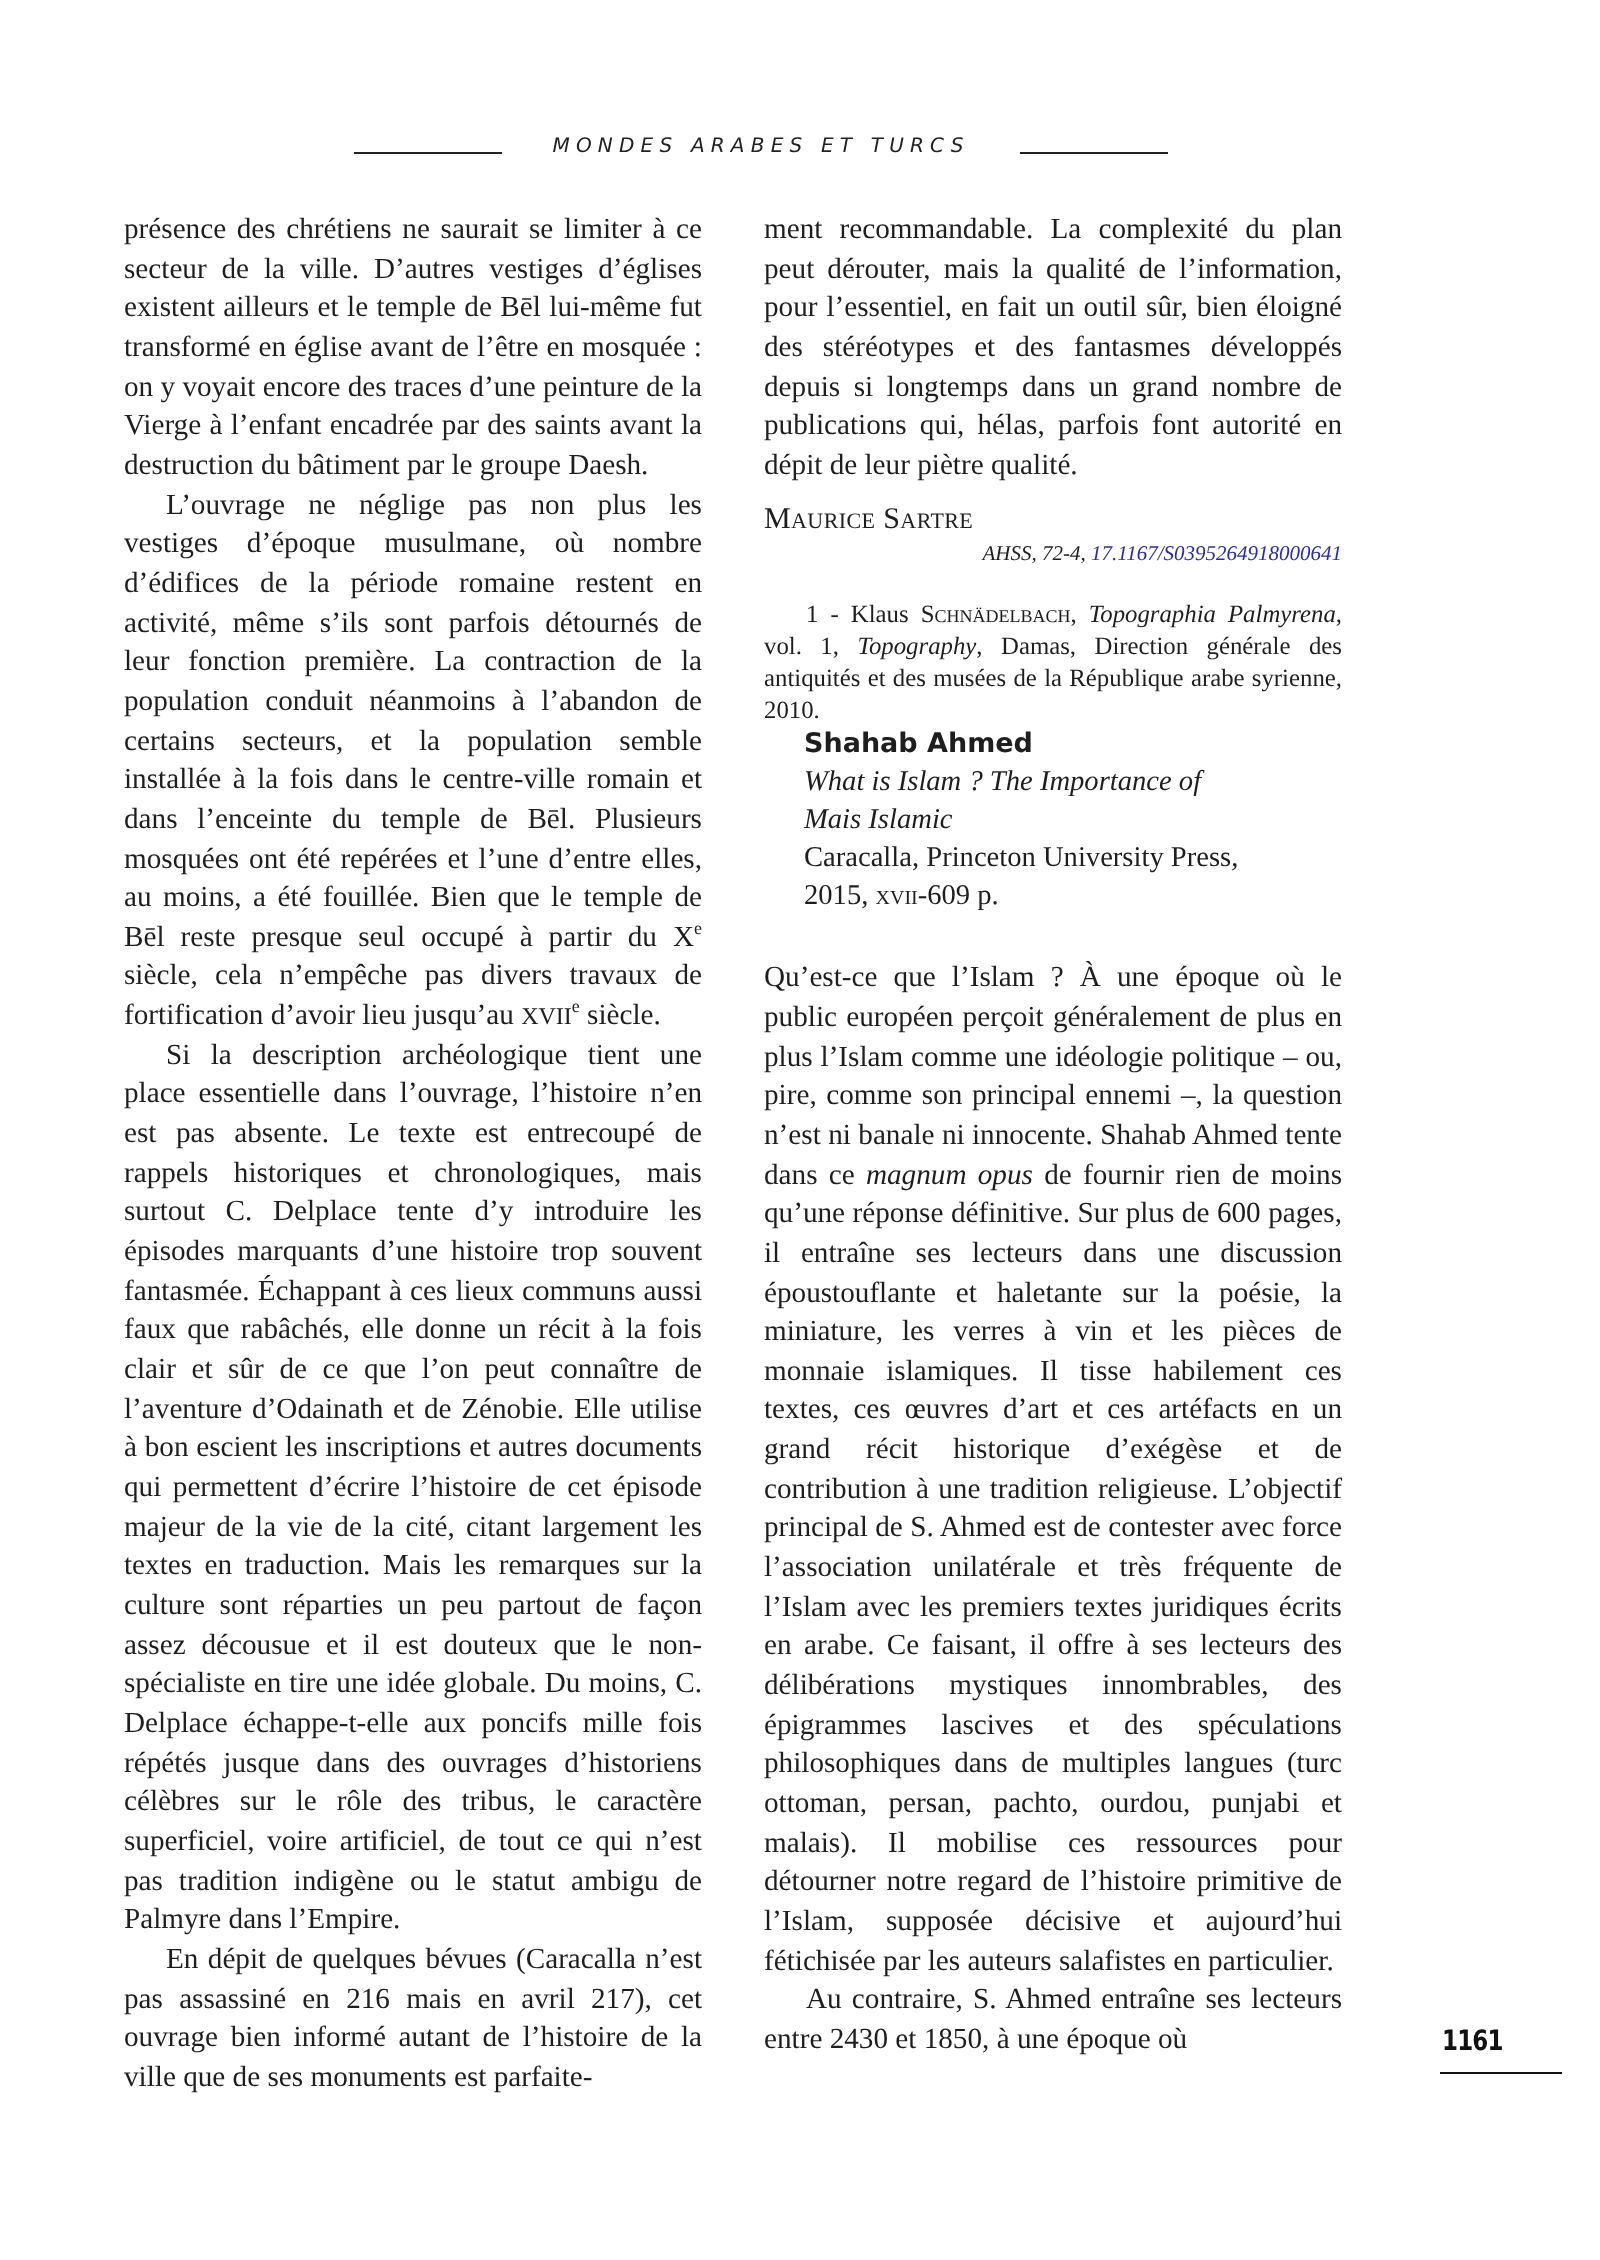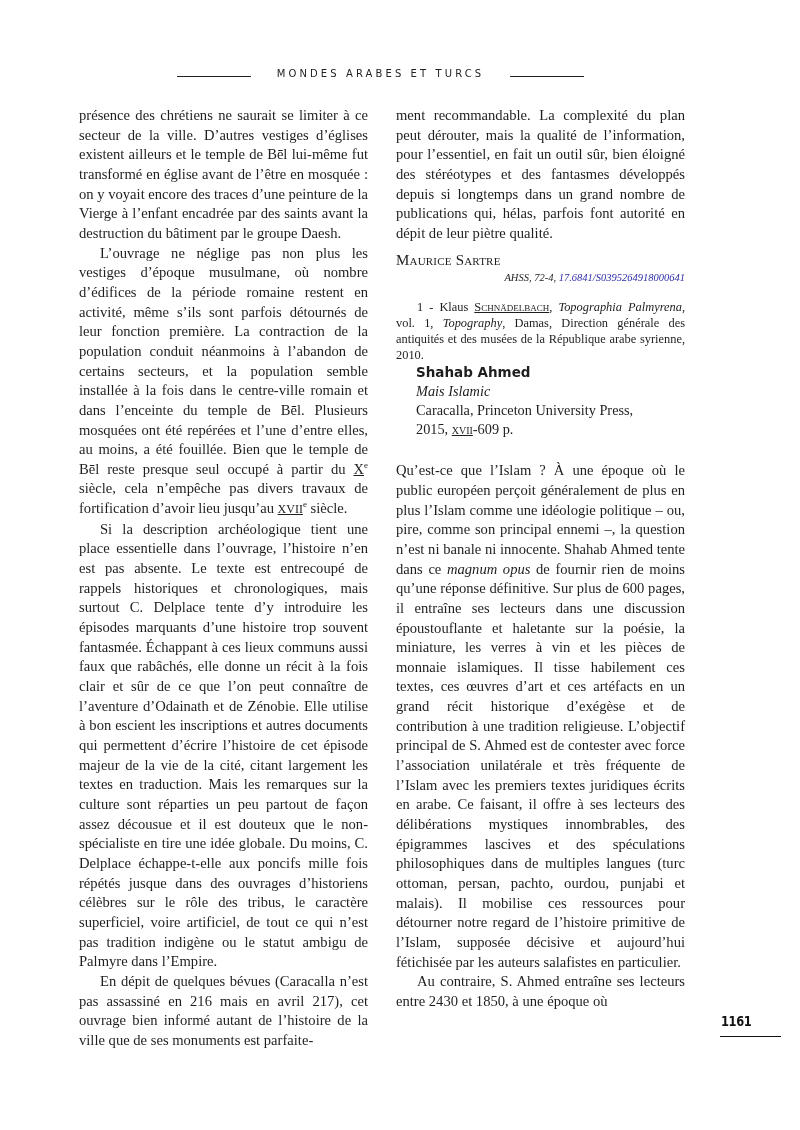--- a/index.html
+++ b/index.html
@@ -1,29 +1,29 @@
 <!DOCTYPE html>
 <html><head>
 <meta charset="utf-8">
 <style>
   html, body { margin: 0; padding: 0; background: #ffffff; }
   body { width: 800px; height: 1130px; position: relative; overflow: hidden; color: #1e1e1e; }
-  .header { position: absolute; top: 66px; left: 0; width: 720px; height: 20px; }
+  .header { position: absolute; top: 66px; left: 0; width: 720px; height: 20px; font-style: italic; }
   .header .rule { position: absolute; top: 10px; height: 1px; background: #222; }
   .header .rule.l { left: 177px; width: 74px; }
   .header .rule.r { left: 510px; width: 74px; }
   .header .title { position: absolute; left: 251px; width: 259px; top: 2px; text-align: center;
     font-family: "DejaVu Sans", sans-serif; font-size: 10px; letter-spacing: 3.1px; color: #222; }
   .col { position: absolute; top: 106px; width: 289px; font-family: "Liberation Serif", serif;
     font-size: 14.6px; line-height: 19.65px; text-align: justify; hyphens: manual; }
-  .col.left { left: 79px; }
-  .col.right { left: 396px; top: 106px; }
+  .col.left { left: 62px; }
+  .col.right { left: 382px; top: 106px; }
   p { margin: 0; }
   p.ind { text-indent: 21px; }
-  .sc { font-variant: small-caps; text-decoration: underline; }
+  .sc { font-variant: small-caps; }
   sup { font-size: 9px; line-height: 0; }
   .sig { margin-top: 7px; font-size: 15px; }
   .sig-name { font-variant: small-caps; letter-spacing: 0.2px; }
   .cite { text-align: right; font-size: 10.5px; font-style: italic; line-height: 15px; margin-top: 0px; }
   .cite .doi { color: #2b2ba8; }
   .footnote { margin-top: 14px; font-size: 12.4px; line-height: 16px; text-indent: 21px; }
   .review-head { padding-left: 20px; font-size: 14.3px; line-height: 19px; text-align: left; }
   .review-head .author { font-family: "DejaVu Sans", sans-serif; font-weight: bold; font-size: 13.5px; }
   .review-head .booktitle { font-style: italic; }
   .review-head .pub { }
@@ -48,26 +48,27 @@
   <p class="ind">Si la description archéologique tient une place essentielle dans l’ouvrage, l’histoire n’en est pas absente. Le texte est entrecoupé de rappels historiques et chronologiques, mais surtout C. Delplace tente d’y introduire les épisodes marquants d’une histoire trop souvent fantasmée. Échappant à ces lieux communs aussi faux que rabâchés, elle donne un récit à la fois clair et sûr de ce que l’on peut connaître de l’aventure d’Odainath et de Zénobie. Elle utilise à bon escient les inscriptions et autres documents qui permettent d’écrire l’histoire de cet épisode majeur de la vie de la cité, citant largement les textes en traduction. Mais les remarques sur la culture sont réparties un peu partout de façon assez décousue et il est douteux que le non-spécialiste en tire une idée globale. Du moins, C. Delplace échappe-t-elle aux poncifs mille fois répétés jusque dans des ouvrages d’historiens célèbres sur le rôle des tribus, le caractère superficiel, voire artificiel, de tout ce qui n’est pas tradition indigène ou le statut ambigu de Palmyre dans l’Empire.</p>
   <p class="ind">En dépit de quelques bévues (Caracalla n’est pas assassiné en 216 mais en avril 217), cet ouvrage bien informé autant de l’histoire de la ville que de ses monuments est parfaite-</p>
 </div>
 
 <div class="col right">
   <p>ment recommandable. La complexité du plan peut dérouter, mais la qualité de l’information, pour l’essentiel, en fait un outil sûr, bien éloigné des stéréotypes et des fantasmes développés depuis si longtemps dans un grand nombre de publications qui, hélas, parfois font autorité en dépit de leur piètre qualité.</p>
   <div class="sig">
     <span class="sig-name">Maurice Sartre</span>
   </div>
   <div class="cite">
-    <span>AHSS, 72-4, </span><span class="doi">17.6841/S0395264918000641</span>
+    <span>AHSS, 72-4, </span><span class="doi">17.1167/S0395264918000641</span>
   </div>
   <p class="footnote"><span>1 - Klaus </span><span class="sc">Schnädelbach</span><span>, </span><i>Topographia Palmyrena</i><span>, vol. 1, </span><i>Topography</i><span>, Damas, Direction générale des antiquités et des musées de la République arabe syrienne, 2010.</span></p>
 
   <div class="review-head">
     <div class="author">Shahab Ahmed</div>
+    <div class="booktitle">What is Islam ? The Importance of</div>
     <div class="booktitle">Mais Islamic</div>
     <div class="pub">Caracalla, Princeton University Press,</div>
     <div class="pub"><span>2015, </span><span class="sc">xvii</span><span>-609 p.</span></div>
   </div>
 
   <div class="review-body">
     <p><span>Qu’est-ce que l’Islam ? À une époque où le public européen perçoit généralement de plus en plus l’Islam comme une idéologie politique – ou, pire, comme son principal ennemi –, la question n’est ni banale ni innocente. Shahab Ahmed tente dans ce </span><i>magnum opus</i><span> de fournir rien de moins qu’une réponse définitive. Sur plus de 600 pages, il entraîne ses lecteurs dans une discussion époustouflante et haletante sur la poésie, la miniature, les verres à vin et les pièces de monnaie islamiques. Il tisse habilement ces textes, ces œuvres d’art et ces artéfacts en un grand récit historique d’exégèse et de contribution à une tradition religieuse. L’objectif principal de S. Ahmed est de contester avec force l’association unilatérale et très fréquente de l’Islam avec les premiers textes juridiques écrits en arabe. Ce faisant, il offre à ses lecteurs des délibérations mystiques innombrables, des épigrammes lascives et des spéculations philosophiques dans de multiples langues (turc ottoman, persan, pachto, ourdou, punjabi et malais). Il mobilise ces ressources pour détourner notre regard de l’histoire primitive de l’Islam, supposée décisive et aujourd’hui fétichisée par les auteurs salafistes en particulier.</span></p>
     <p class="ind">Au contraire, S. Ahmed entraîne ses lecteurs entre 2430 et 1850, à une époque où</p>
   </div>
 </div>

